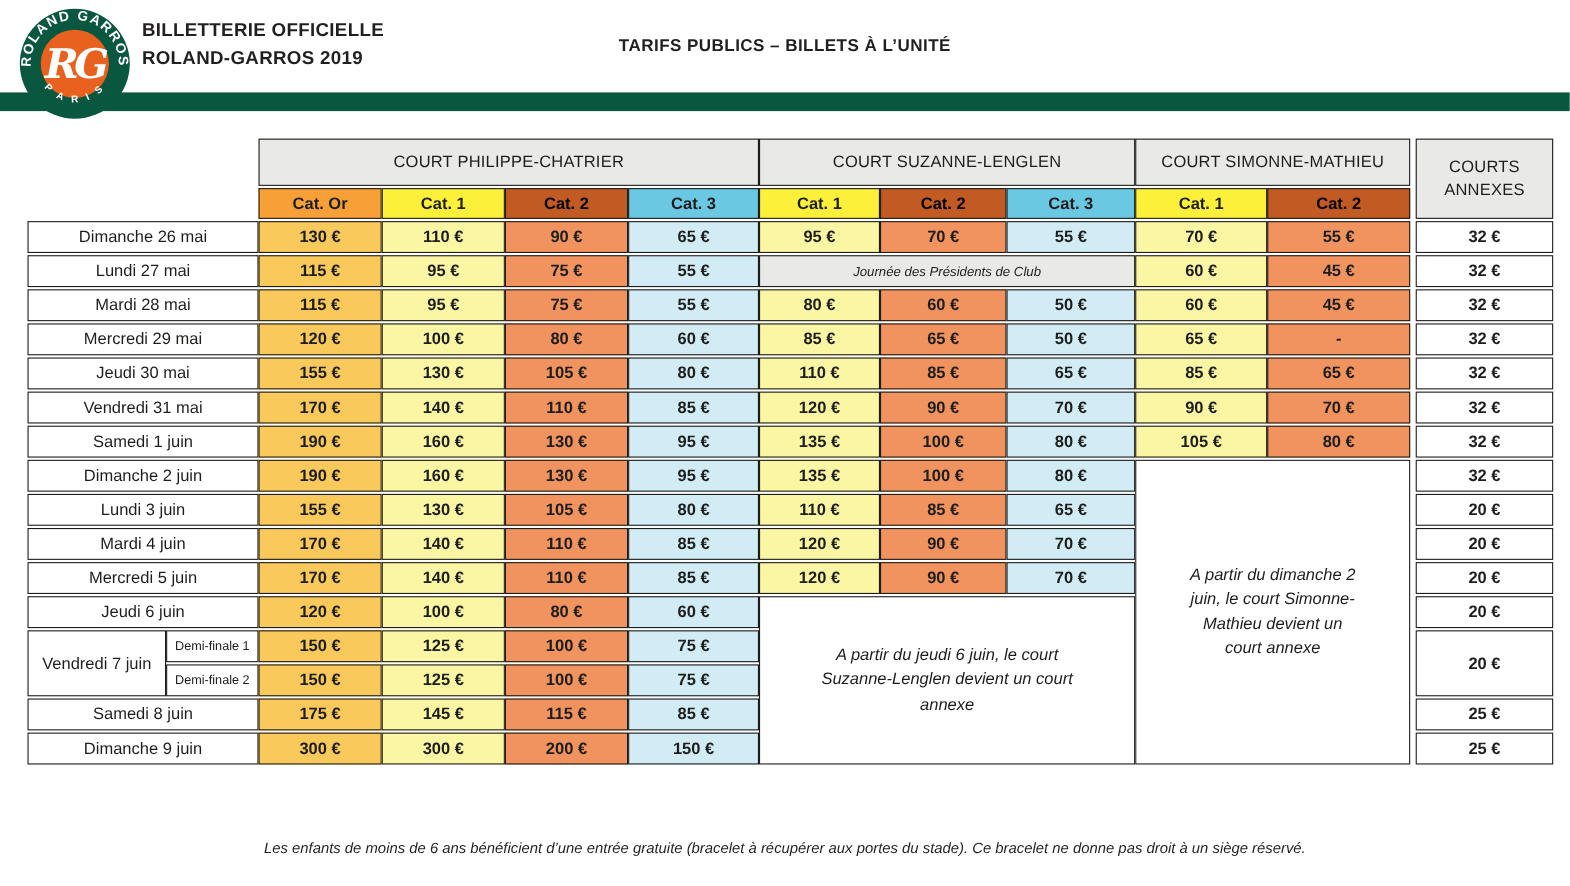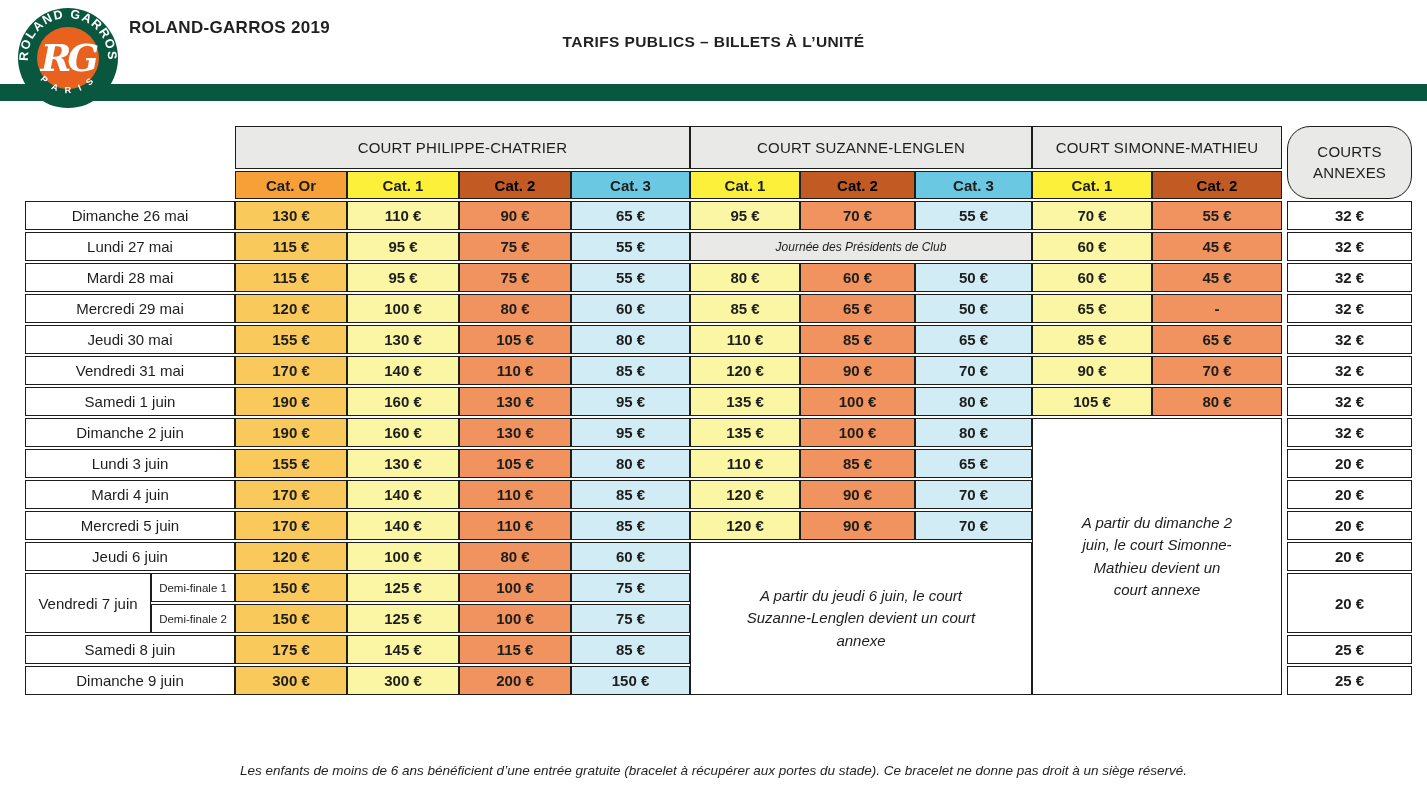--- a/index.html
+++ b/index.html
@@ -19,21 +19,21 @@
   .green-bar{position:absolute;left:0;top:84px;width:100%;height:17px;background:var(--green);}
   .logo{position:absolute;left:17px;top:5px;width:102px;height:106px;}
   .brand{position:absolute;left:129px;top:16px;font-weight:bold;font-size:17px;line-height:1.45;letter-spacing:.3px;color:#221f1f;}
   .page-title{position:absolute;left:0;top:33px;width:100%;text-align:center;font-weight:bold;font-size:15.5px;letter-spacing:.4px;color:#221f1f;}
   table.prices{position:absolute;left:25px;top:124px;border-collapse:separate;border-spacing:0 2px;table-layout:fixed;}
   td,th{border:1.5px solid var(--border);text-align:center;vertical-align:middle;padding:0;font-size:15px;white-space:nowrap;overflow:hidden;}
   thead tr.courts th{height:43px;}
   thead tr.cats th{height:28px;}
   tbody td{height:29px;}
   th.court{background:var(--court-h);font-weight:normal;font-size:15px;letter-spacing:.2px;}
-  th.annex-h{white-space:normal;line-height:1.35;border-radius:23px;}
+  th.annex-h{white-space:normal;line-height:1.35;}
   th.cat{font-weight:bold;}
   .or-h{background:var(--or-h);} .c1-h{background:var(--c1-h);} .c2-h{background:var(--c2-h);color:#000000;} .c3-h{background:var(--c3-h);}
   td.d{background:#fff;}
   td.sd{background:#fff;font-size:11.5px;}
   td.o{background:var(--or-c);font-weight:bold;}
   td.y{background:var(--c1-c);font-weight:bold;}
   td.r{background:var(--c2-c);font-weight:bold;}
   td.b{background:var(--c3-c);font-weight:bold;}
   td.a{background:#fff;font-weight:bold;}
   td.gn{background:var(--court-h);font-style:italic;font-size:12px;}
@@ -56,20 +56,21 @@
   <text font-size="12.5" font-weight="bold" fill="#ffffff" letter-spacing="1.5" font-family="Liberation Sans, sans-serif">
     <textPath href="#arcTop" startOffset="50%" text-anchor="middle">ROLAND GARROS</textPath>
   </text>
   <text font-size="9" font-weight="bold" fill="#ffffff" letter-spacing="3" font-family="Liberation Sans, sans-serif">
     <textPath href="#arcBot" startOffset="50%" text-anchor="middle">P A R I S</textPath>
   </text>
   <text x="51" y="66" text-anchor="middle" font-size="37" font-weight="bold" font-style="italic" letter-spacing="-4" fill="#ffffff" font-family="DejaVu Serif, serif">RG</text>
 </svg>
 
 <div class="brand">
+  <div>BILLETTERIE OFFICIELLE</div>
   <div>ROLAND-GARROS 2019</div>
 </div>
 
 <div class="page-title">TARIFS PUBLICS – BILLETS À L’UNITÉ</div>
 
 <table class="prices">
   <colgroup>
     <col style="width:126px">
       <col style="width:84px">
     <col style="width:112px">

